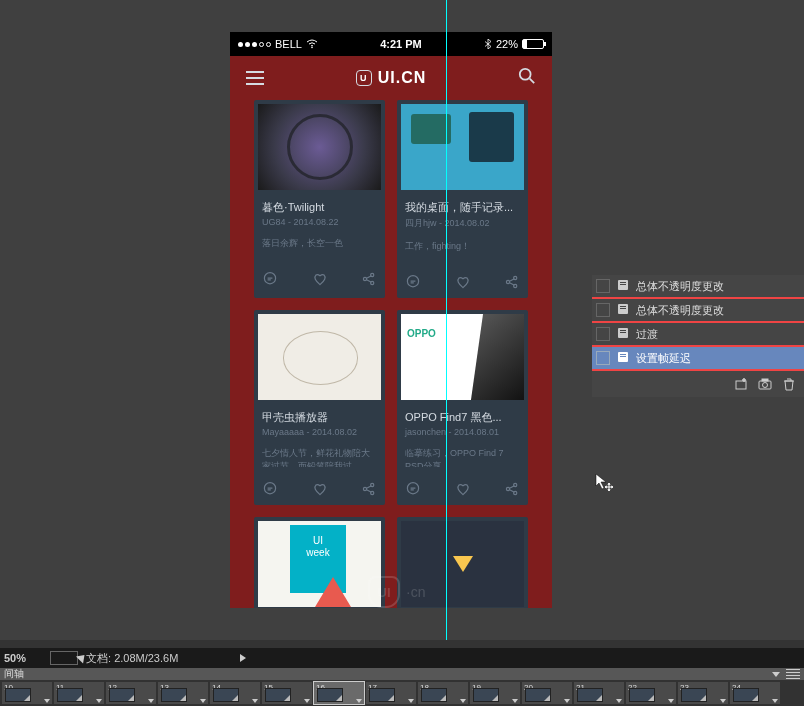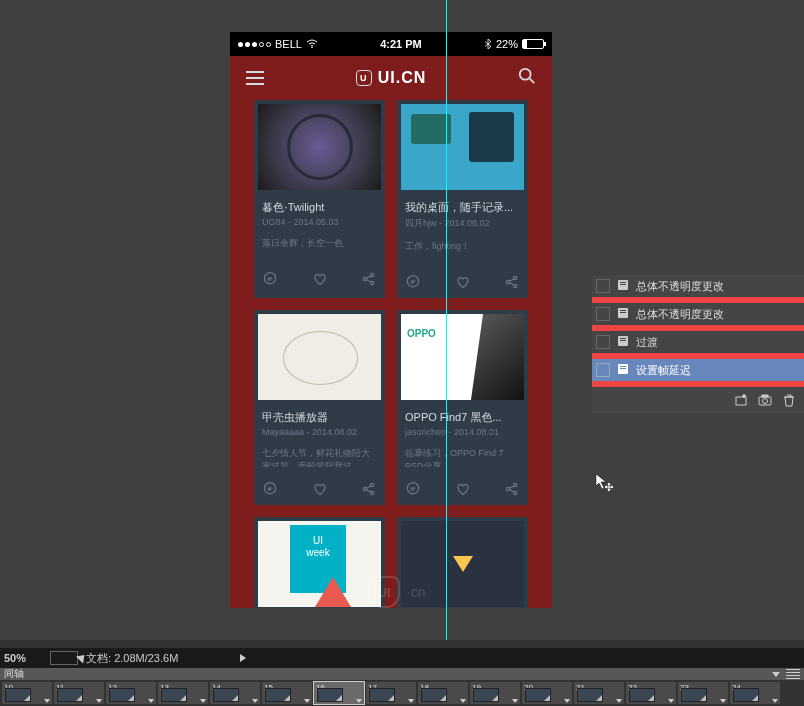--- a/index.html
+++ b/index.html
@@ -197,21 +197,21 @@
   justify-content: space-between;
   align-items: center;
 }
 .panel-tab-controls { display: flex; gap: 6px; }
 .panel-tab-controls span svg { width: 10px; height: 10px; fill: #ccc; }
 .history-list { background: #454545; }
 .history-row {
   display: flex;
   align-items: center;
   padding: 3px 4px;
-  border-bottom: 6px solid #ef4444;
+  border-bottom: 2px solid #ef4444;
   gap: 6px;
 }
 .history-row.selected { background: #6787bd; }
 .vis-box { width: 14px; height: 14px; border: 1px solid #666; }
 .state-ico svg { width: 14px; height: 14px; fill: #ccc; }
 .history-row.selected .state-ico svg { fill: #fff; }
 .history-row.selected .vis-box { border-color: #9ab; }
 .history-label { color: #ddd; }
 .history-row.selected .history-label { color: #fff; }
 .panel-footer {
@@ -389,21 +389,21 @@
     </div>
 
 
     <div class="grid">
 
       <div class="card">
         <div class="thumb watch"></div>
         <div class="card-body">
           <div class="card-title">暮色·Twilight</div>
           <div class="card-meta">
-            <span>UG84</span> - <span>2014.05.03</span>
+            <span>UG84</span> - <span>2014.08.22</span>
           </div>
           <div class="card-desc">落日余辉，长空一色</div>
         </div>
         <div class="card-actions">
           <svg viewBox="0 0 20 20">
               <circle cx="10" cy="9" r="7"></circle>
               <path d="M7 9h6M7 11h4"></path>
             </svg>
           <svg viewBox="0 0 20 20">
               <path d="M10 17 C4 12 2 8 5 5 C7 3.5 10 6 10 6 C10 6 13 3.5 15 5 C18 8 16 12 10 17Z"></path>

